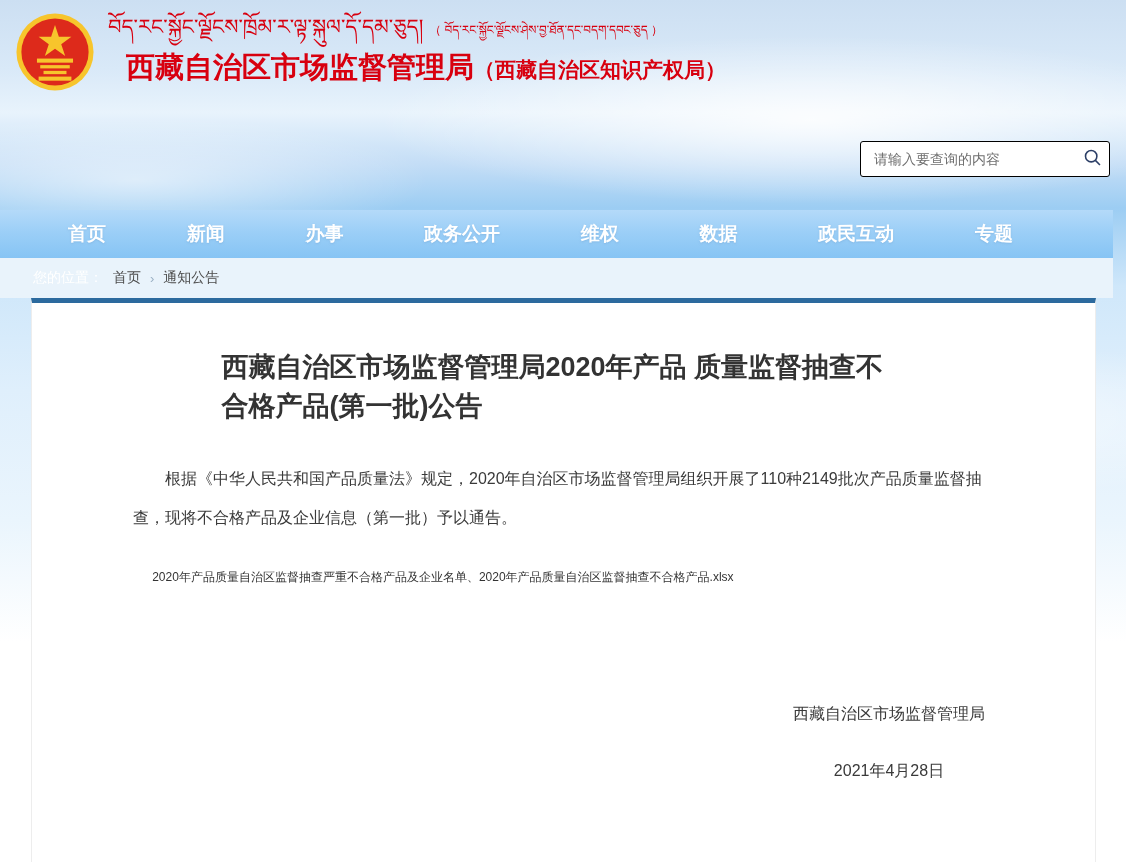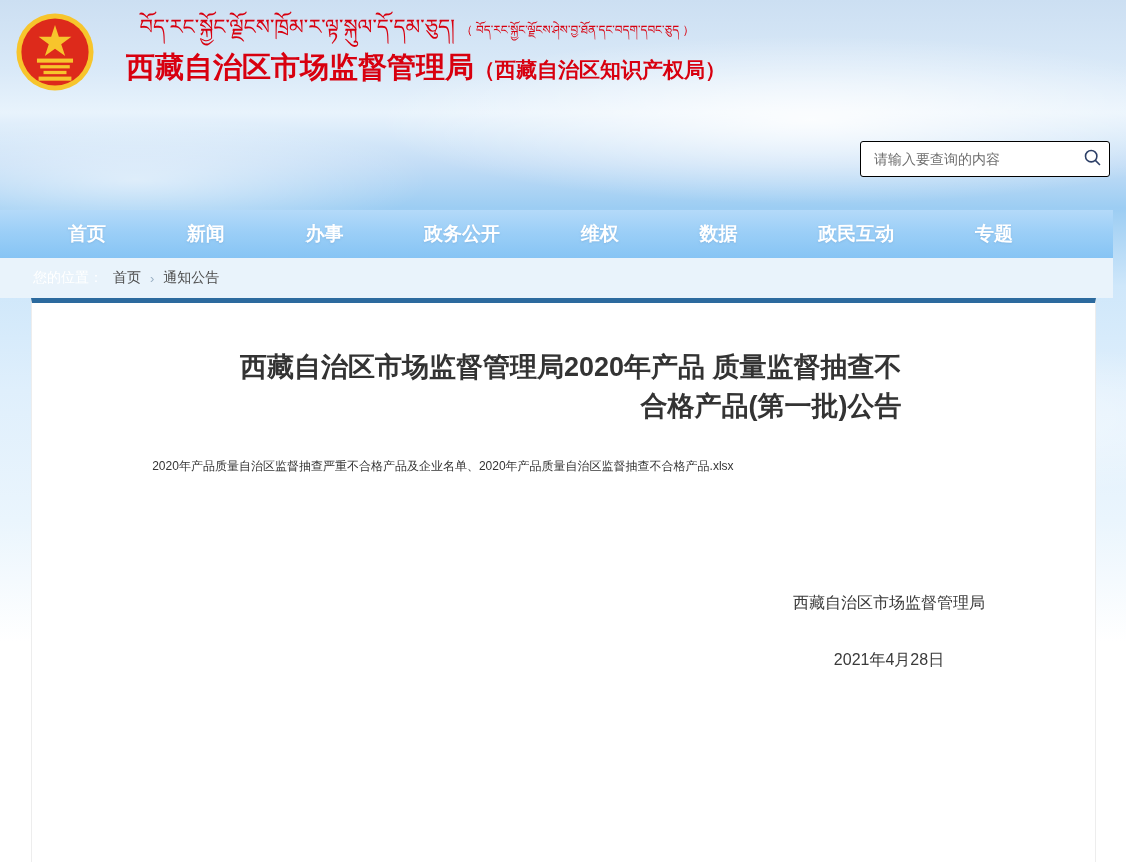--- a/index.html
+++ b/index.html
@@ -14,21 +14,21 @@
       linear-gradient(180deg,
         #ccdff2 0%, #d9e9f8 8%, #e8f3fc 13%, #c3ddf6 19%,
         #9ccdf3 24%, #cfe7fa 33%, #dfeffc 45%, #eaf5fd 60%,
         #ffffff 74%, #ffffff 100%);
   }
 
   
   .site-header { position: relative; height: 110px; }
   .emblem { position: absolute; left: 14px; top: 11px; width: 82px; height: 82px; }
   .masthead { position: absolute; left: 108px; top: 12px; }
-  .tibetan-line { color: var(--red); font-size: 21px; line-height: 30px; white-space: nowrap; text-align: center; }
+  .tibetan-line { color: var(--red); font-size: 21px; line-height: 30px; white-space: nowrap; }
   .tibetan-line .paren { font-size: 12px; }
   .site-title-line { color: var(--red); font-weight: bold; font-size: 29px; line-height: 40px; margin-top: 2px; white-space: nowrap; margin-left: 18px; }
   .site-title-line .paren { font-size: 21px; }
 
   
   .search-box {
     position: absolute; top: 141px; right: 16px;
     width: 250px; height: 36px; background: #ffffff;
     border: 1px solid #000000; border-radius: 3px;
     display: flex; align-items: center;
@@ -66,21 +66,21 @@
   .crumb-sep { color: #9ab0c4; margin: 0 9px; font-size: 13px; }
 
   
   .content-box {
     margin-left: 31px; width: 1065px; min-height: 564px;
     background: #ffffff; border-top: 5px solid #2c6a9e;
     border-left: 1px solid #ededed; border-right: 1px solid #ededed;
     padding: 45px 105px 30px 101px;
   }
   .article-title {
-    max-width: 680px; margin: 0 auto; text-align: right;
+    max-width: 680px; margin: 0 auto; text-align: left;
     font-size: 27px; font-weight: bold; color: #333333; line-height: 39px;
   }
   .article-body {
     margin-top: 33px; font-size: 16px; color: #3a3a3a;
     line-height: 39px; text-indent: 2em;
   }
   .attachment-label { margin-top: 72px; font-size: 16px; color: #3a3a3a; text-indent: 2em; }
   .attachment-file {
     margin-top: 32px; font-size: 12px; color: #333333; text-indent: 1.6em;
     cursor: pointer;
@@ -144,20 +144,21 @@
 <div class="breadcrumb-band">
   <span class="crumb-prefix">您的位置：</span>
   <span class="crumb-link">首页</span>
   <span class="crumb-sep">›</span>
   <span class="crumb-link">通知公告</span>
 </div>
 
 <main class="content-box">
   <h1 class="article-title">西藏自治区市场监督管理局2020年产品 质量监督抽查不合格产品(第一批)公告</h1>
 
+  <p class="article-body">根据《中华人民共和国产品质量法》规定，2020年自治区市场监督管理局组织开展了110种2149批次产品质量监督抽查，现将不合格产品及企业信息（第一批）予以通告。</p>
 
 
   <p class="attachment-file">2020年产品质量自治区监督抽查严重不合格产品及企业名单、2020年产品质量自治区监督抽查不合格产品.xlsx</p>
 
   <div class="sign-block">
     <div class="sign-inner">
       <div class="sign-name">西藏自治区市场监督管理局</div>
       <div class="sign-date">2021年4月28日</div>
     </div>
   </div>

